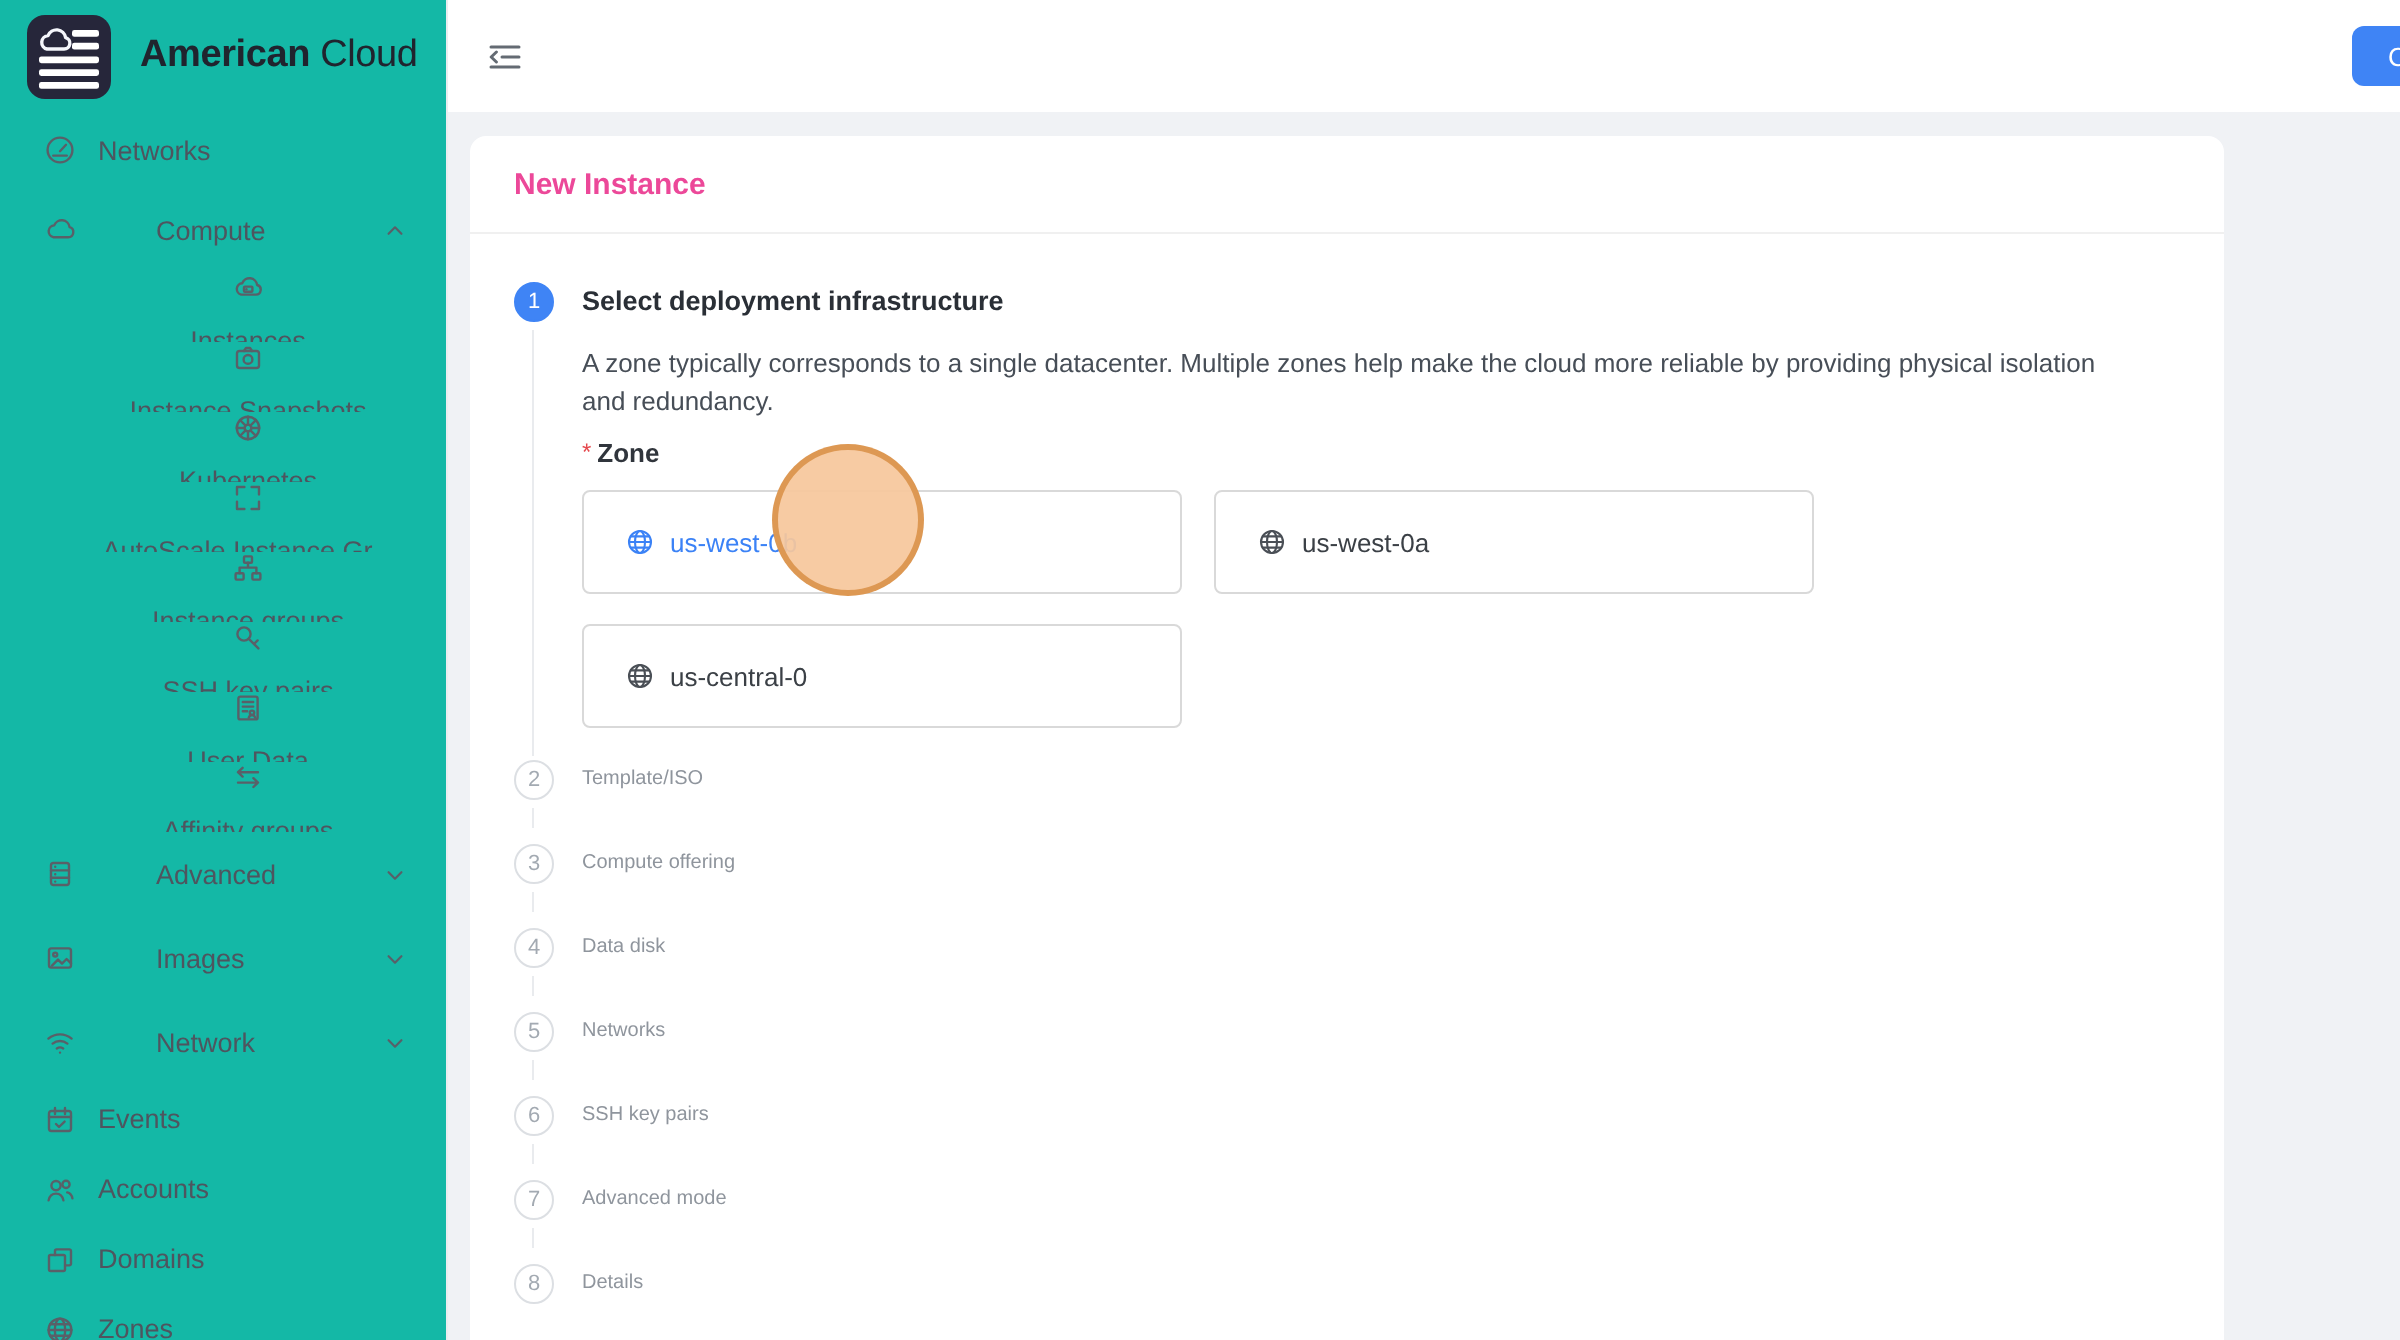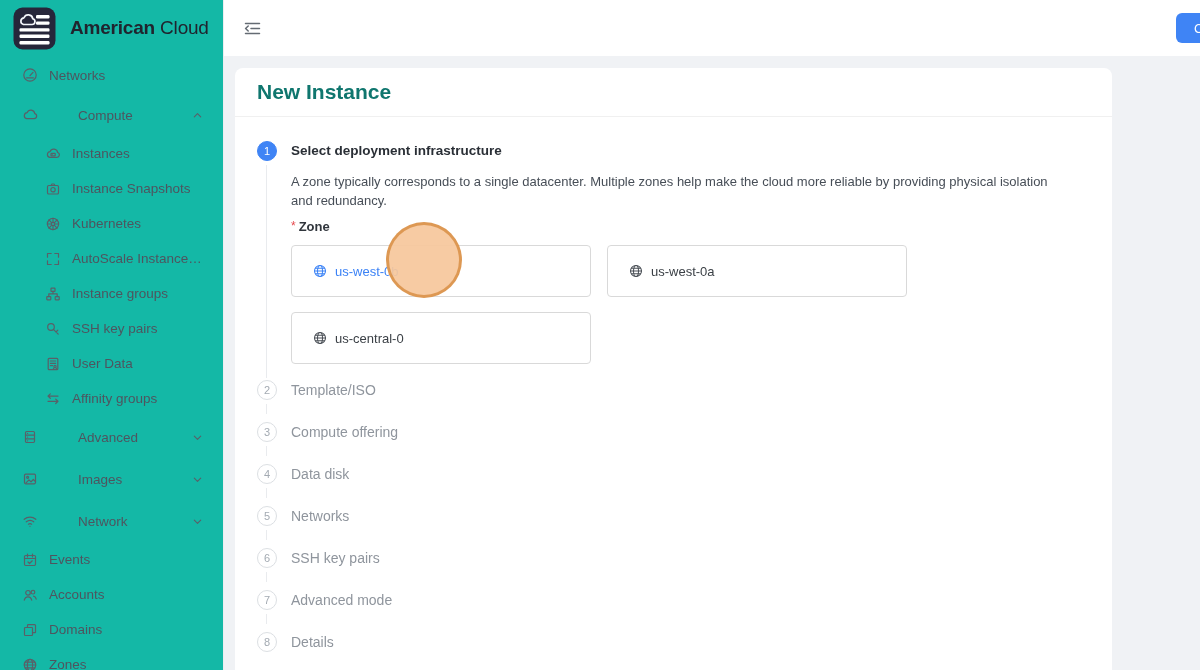--- a/index.html
+++ b/index.html
@@ -20,42 +20,42 @@
   }
   .logo-row { height: 56px; display: flex; align-items: center; padding-left: 13px; gap: 14px; }
   .brand { font-size: 19px; color: #20242e; letter-spacing: -0.2px; white-space: nowrap; }
   .brand b { font-weight: 700; }
   .nav { padding-top: 0; }
   .nav-item {
     display: flex; align-items: center; gap: 11px; height: 38px;
     padding: 0 20px 0 22px; font-size: 13.5px; color: #4e555f; cursor: pointer;
   }
   .nav-item .lbl { flex: 1; white-space: nowrap; overflow: hidden; text-overflow: ellipsis; }
-  .nav-sub .nav-item { height: 35px; padding-left: 45px; }
+  .nav-sub .nav-item { height: 35px; padding-left: 45px; flex-direction: column; }
   .nav-item.grp { height: 42px; gap: 40px; }
   .nav-item.small { height: 35px; }
   .chev { flex-shrink: 0; }
 
   
   .main-region { position: absolute; left: 224px; top: 0; width: 976px; height: 670px; }
   .topbar { height: 56px; background: #fff; position: relative; }
   .fold-btn { position: absolute; left: 19px; top: 19px; cursor: pointer; }
   .create-btn {
     position: absolute; left: 952px; top: 13px; height: 30px; width: 140px;
     background: #3f84f5; color: #fff; border: none; border-radius: 6px;
     font-size: 13px; font-family: inherit; text-align: left; padding-left: 18px; cursor: pointer;
   }
 
   
   .content { position: absolute; top: 56px; left: 0; width: 976px; height: 614px;
     background: #f0f2f5; display: flex; align-items: flex-start; padding: 12px 0 0 11px; gap: 12px; }
   .card { background: #fff; border-radius: 8px; }
   .main-card { width: 877px; height: 602px; border-radius: 8px 8px 0 0; overflow: hidden; }
   .card-hd { height: 49px; display: flex; align-items: center; padding: 0 22px;
-    border-bottom: 1px solid #f0f0f0; font-size: 21px; font-weight: 700; color: #0f766e; }
+    border-bottom: 1px solid #f0f0f0; font-size: 15px; font-weight: 700; color: #ec4899; }
   .card-bd { padding: 24px 22px 0 22px; }
 
   
   .step { position: relative; padding-left: 34px; }
   .step:not(:last-child)::before {
     content: ""; position: absolute; left: 9px; top: 24px; bottom: -14px;
     width: 1px; background: #e9ebee;
   }
   .badge {
     position: absolute; left: 0; top: 0; width: 20px; height: 20px; border-radius: 50%;
@@ -71,21 +71,21 @@
   .zone-card {
     width: 300px; height: 52px; border: 1px solid #d9d9d9; border-radius: 4px;
     display: flex; align-items: center; gap: 8px; padding-left: 21px;
     font-size: 13px; color: #3b4046; cursor: pointer; background: #fff;
   }
   .zone-card .zglobe { color: #4a4f56; }
   .zone-card.selected { color: #3b82f6; }
   .zone-card.selected .zglobe { color: #3b82f6; }
   .step-1 { margin-bottom: 16px; }
   .step-rest { height: 20px; margin-bottom: 22px; display: flex; align-items: center; }
-  .step-rest .step-label { font-size: 14px; color: #8f959d; line-height: 20px; }
+  .step-rest .step-label { font-size: 10px; color: #8f959d; line-height: 20px; }
 
   
   .right-card { width: 250px; height: 267px; overflow: hidden; flex-shrink: 0; }
   .right-card .card-hd { padding-left: 24px; border-bottom: 1px solid #f0f0f0; }
   .right-bd { padding: 30px 24px 0 24px; }
   .cloud-empty { margin-left: 9px; }
   .right-divider { margin: 36px 0 0 4px; border: 0; border-top: 1px solid #ececec; width: 300px; }
 
   
   .click-indicator {

